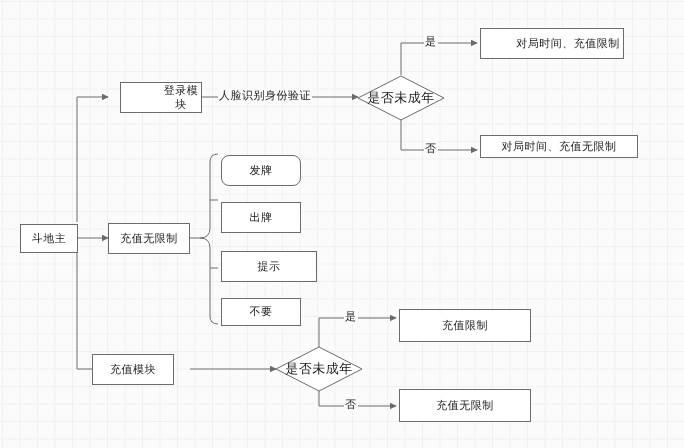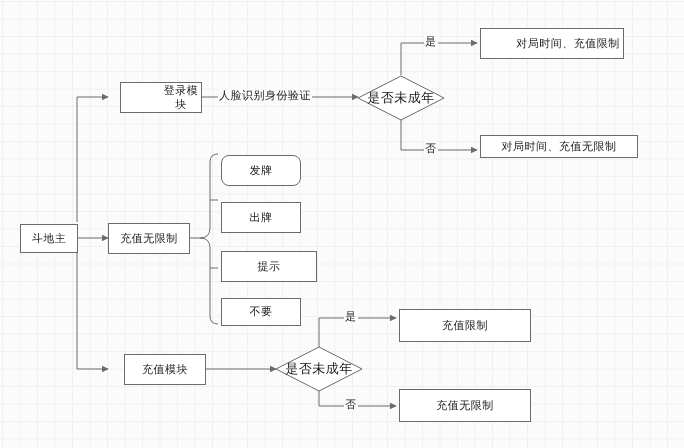--- a/index.html
+++ b/index.html
@@ -117,21 +117,21 @@
   <div class="node" style="left:20px; top:224px; width:58px; height:29px;">
     <span>斗地主</span>
   </div>
 
   <div class="node" style="left:120px; top:82px; width:82px; height:31px;padding-left:40px;">
     <span>登录模块</span>
   </div>
   <div class="node" style="left:108px; top:223px; width:82px; height:31px;">
     <span>充值无限制</span>
   </div>
-  <div class="node" style="left:124px; top:354px; width:82px; height:31px;">
+  <div class="node" style="left:92px; top:354px; width:82px; height:31px;">
     <span>充值模块</span>
   </div>
 
   <div class="node" style="left:221px; top:155px; width:80px; height:31px;border-radius:8px;">
     <span>发牌</span>
   </div>
   <div class="node" style="left:221px; top:202px; width:80px; height:31px;">
     <span>出牌</span>
   </div>
   <div class="node" style="left:221px; top:251px; width:96px; height:31px;">

